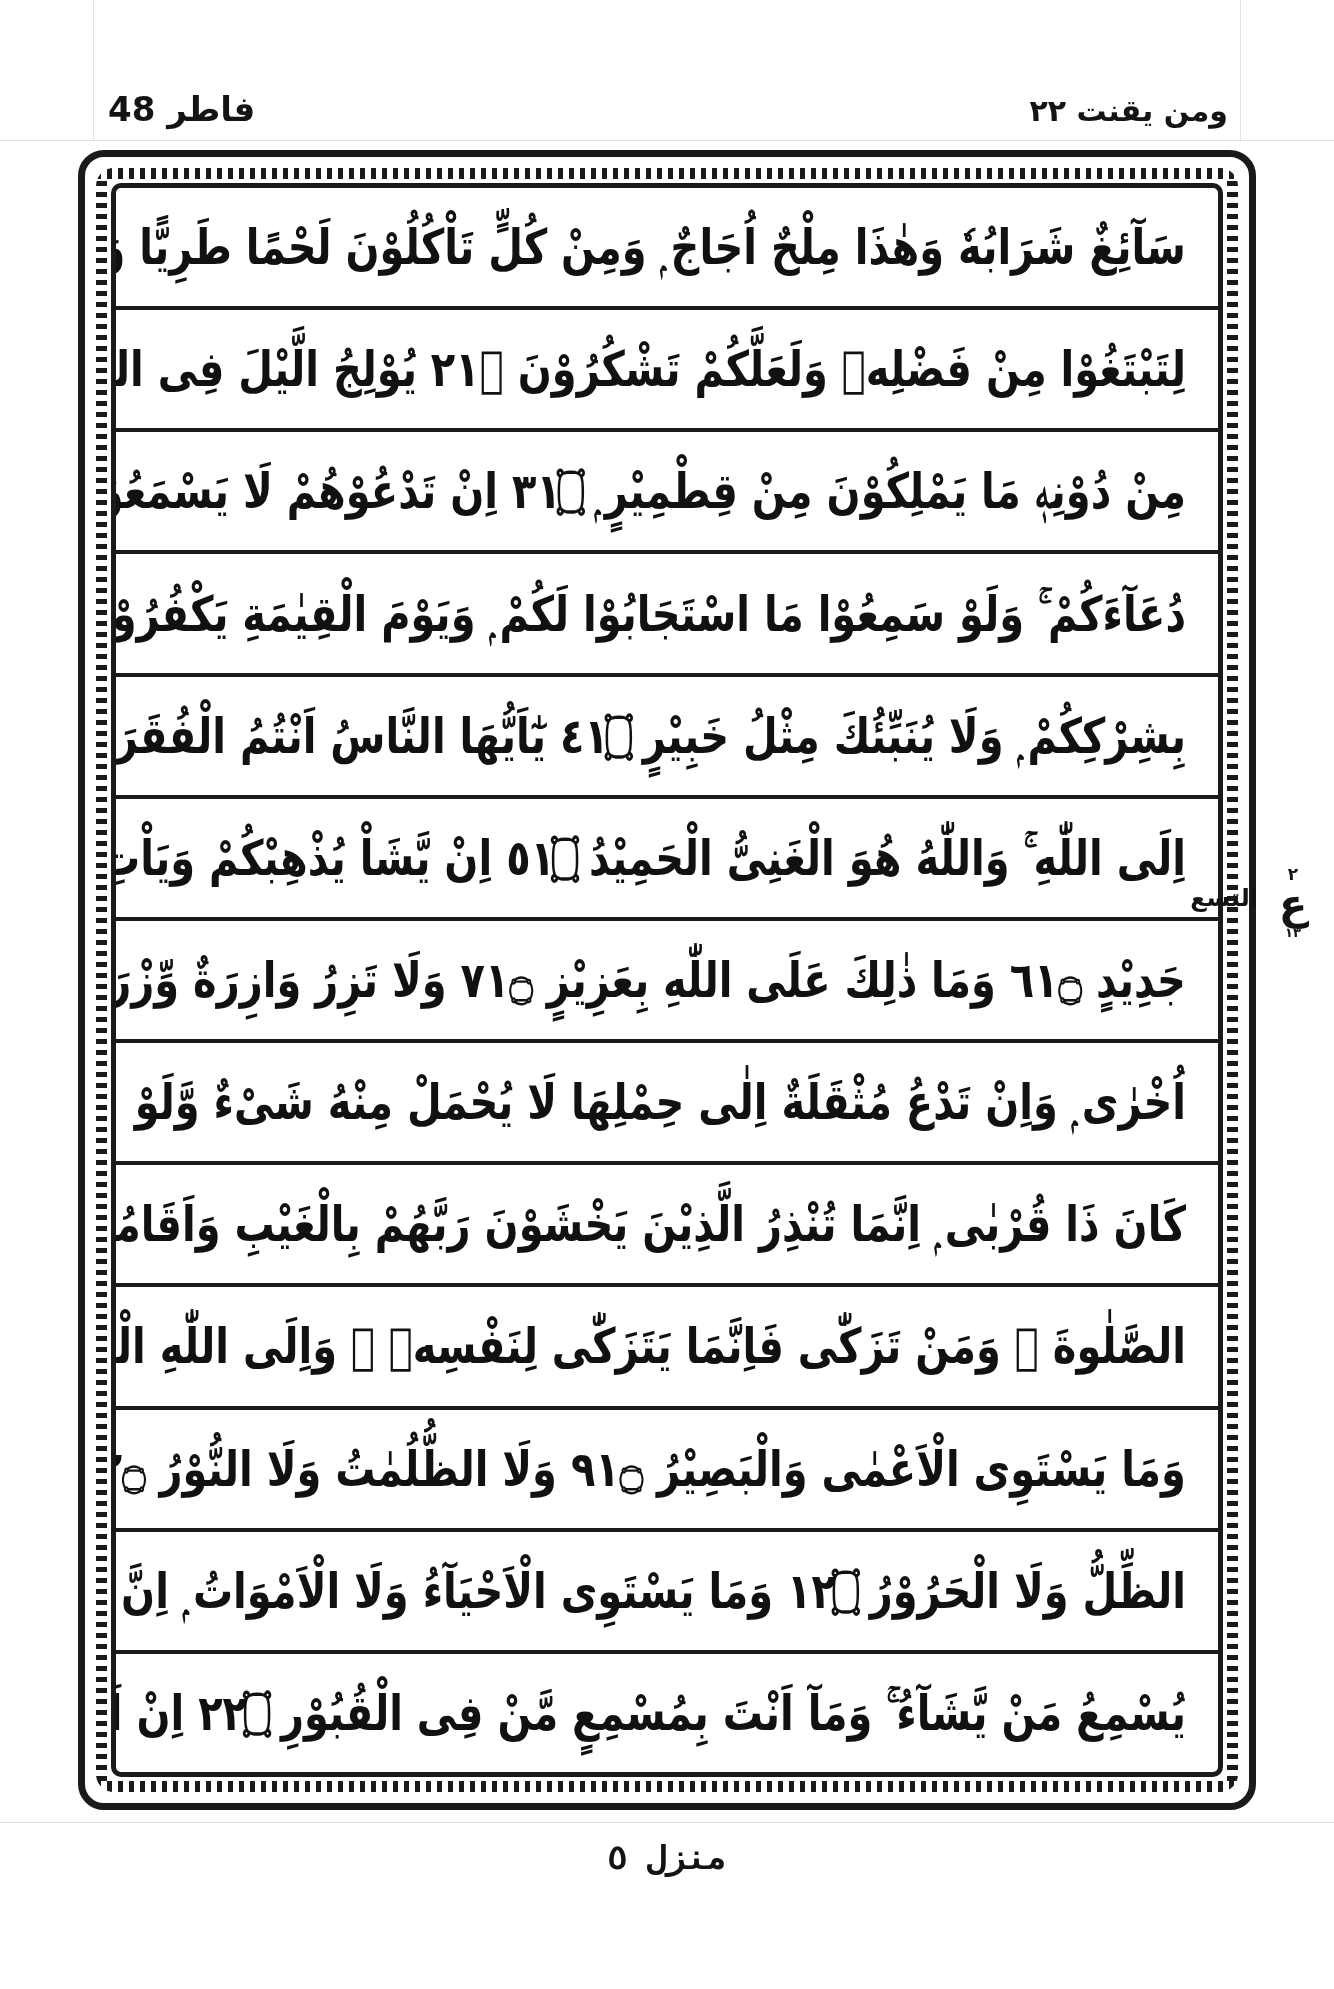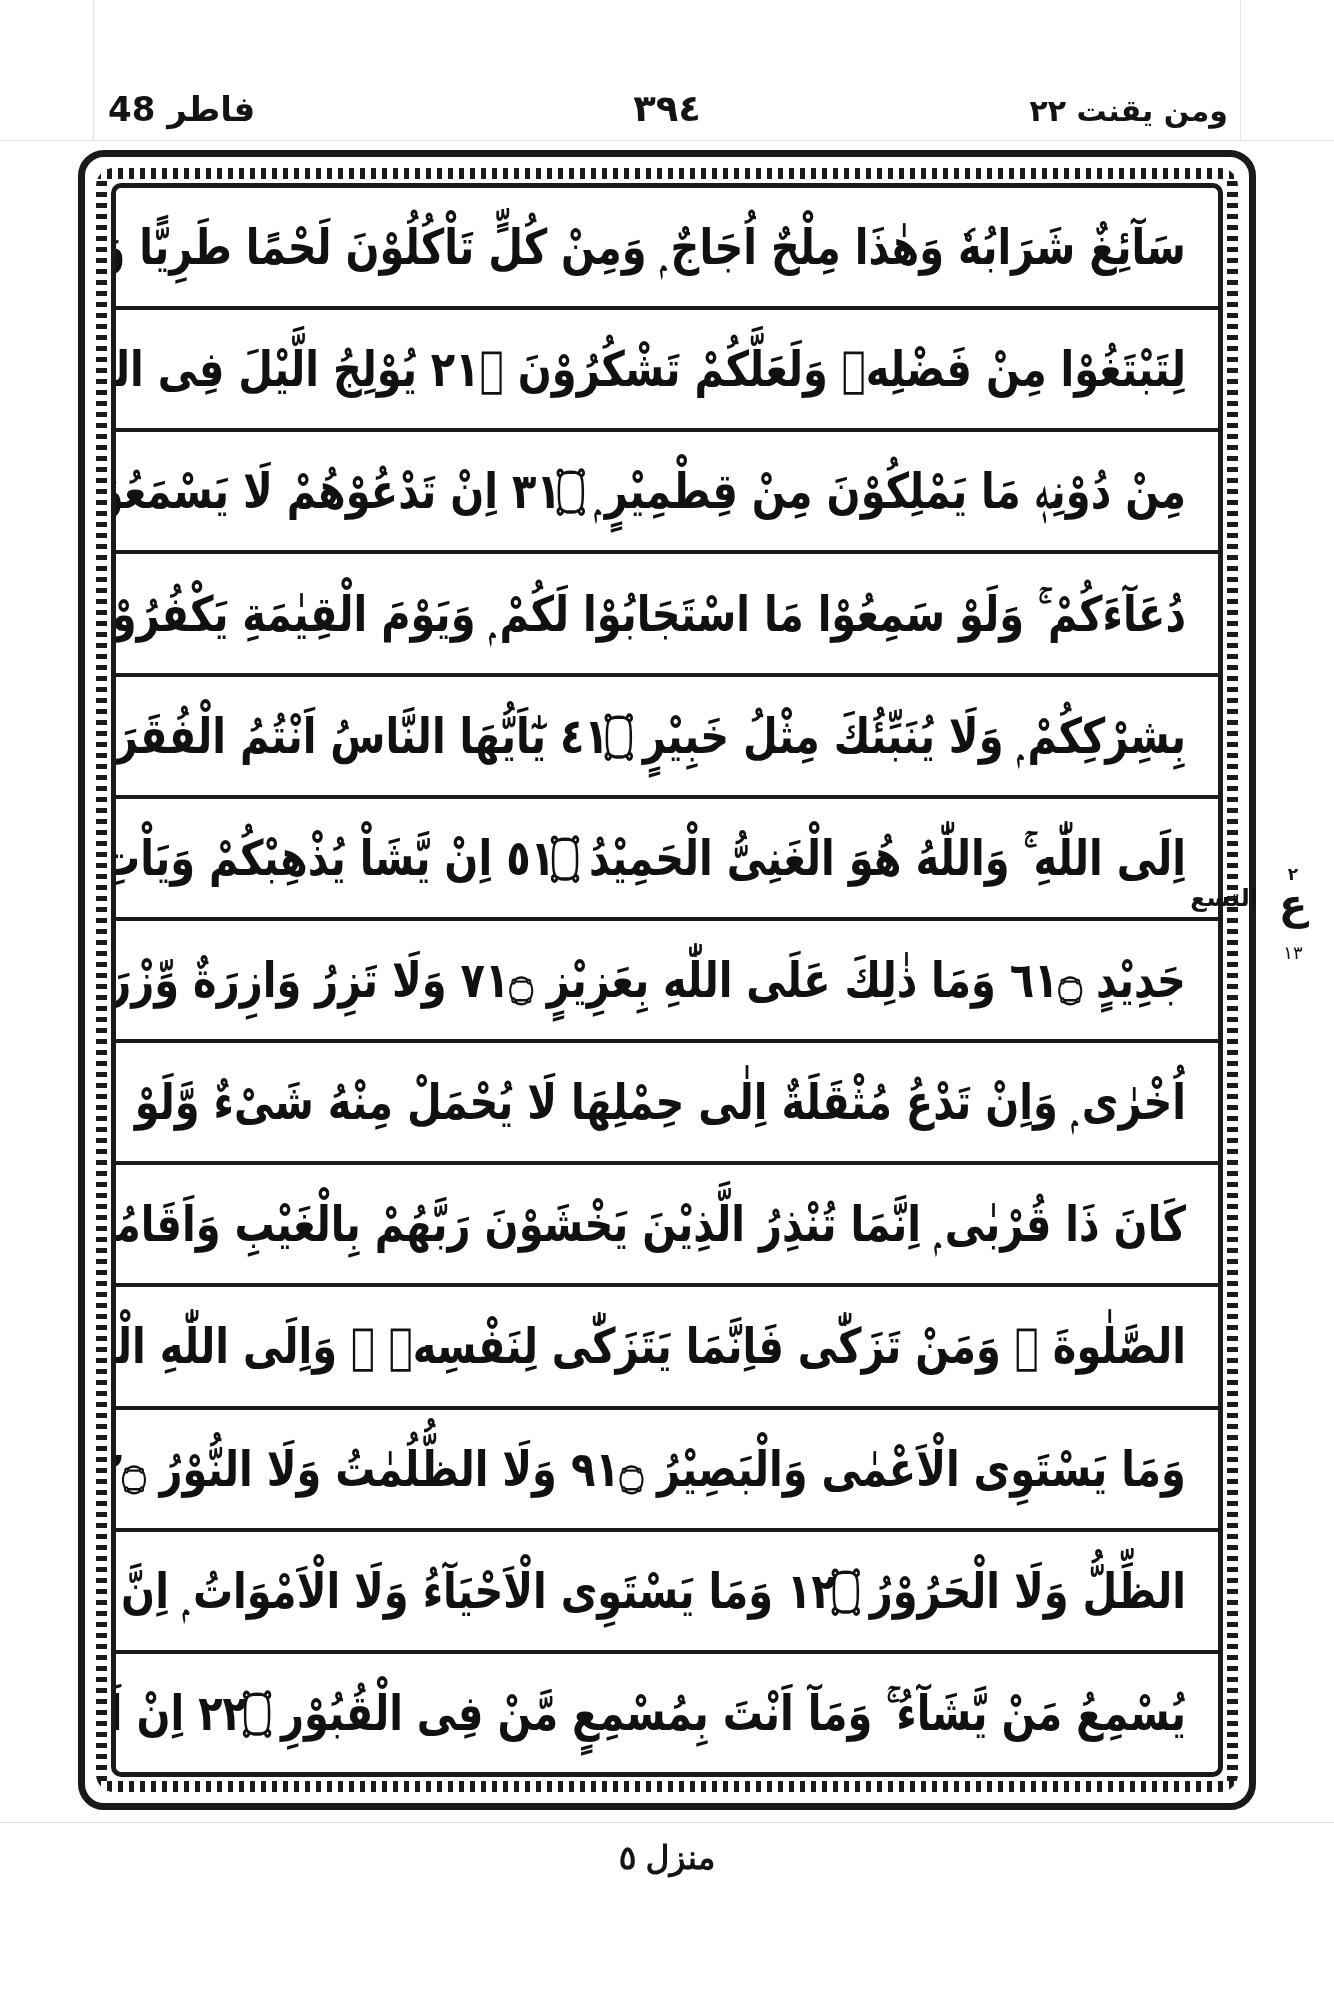--- a/index.html
+++ b/index.html
@@ -195,60 +195,59 @@
   .ruku .ruku-top {
     font-size: 17px;
     font-weight: 700;
     margin-bottom: 1px;
   }
   .ruku .ruku-glyph {
     font-size: 42px;
     font-weight: 700;
   }
   .ruku .ruku-bottom {
-    font-size: 18px;
-    font-weight: 400;
-    margin-top: 18px;
+    font-size: 13px;
+    font-weight: 700;
+    margin-top: 0;
   }
   .ruku .ruku-word {
     position: absolute;
     right: 72px;
     top: 20px;
     font-size: 24px;
     font-weight: 700;
     white-space: nowrap;
   }
 
   
   .footer {
     position: absolute;
     left: 0;
     top: 1838px;
     width: 1334px;
     text-align: center;
     direction: rtl;
-    font-family: Liberation Sans, sans-serif;
+    font-family: Liberation Mono, monospace;
     font-size: 33px;
     font-weight: 700;
     color: #141414;
   }
 </style>
 </head>
 <body>
 
 <div id="page">
 
   <div class="guide-v left"></div>
   <div class="guide-v right"></div>
   <div class="guide-h top"></div>
   <div class="guide-h bottom"></div>
 
   <div class="header">
     <div class="hdr-cell hdr-left">فاطر 48</div>
-    <div class="hdr-cell hdr-center">٣٩٤</div>
     <div class="hdr-cell hdr-right">ومن يقنت ٢٢</div>
   </div>
 
   <div class="frame-outer">
     <div class="frame-bead"></div>
     <div class="frame-inner">
 
       <div class="lines">
         <div class="qline">
           <div class="qtext">سَآئِغٌ شَرَابُهٗ وَهٰذَا مِلْحٌ اُجَاجٌ ۭ وَمِنْ كُلٍّ تَاْكُلُوْنَ لَحْمًا طَرِيًّا وَ</div>

